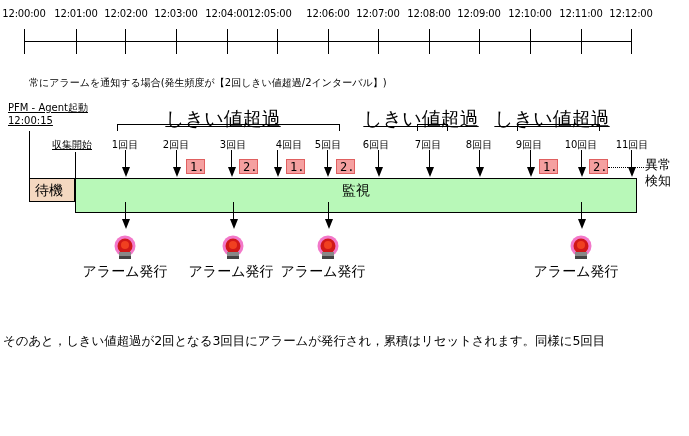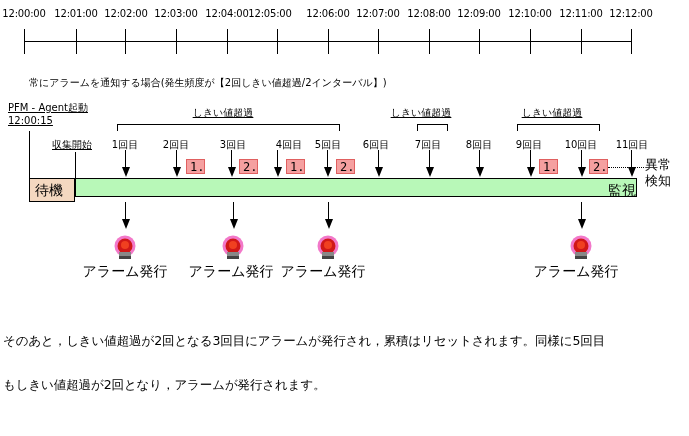--- a/index.html
+++ b/index.html
@@ -4,28 +4,28 @@
 <style>
   html, body { margin:0; padding:0; background:#ffffff; }
   body { width:689px; height:436px; position:relative; overflow:hidden;
          font-family:"DejaVu Sans","Liberation Sans",sans-serif; color:#000; }
   .abs { position:absolute;text-decoration:underline; }
   .tick-label { position:absolute; top:8px; font-size:10px; white-space:nowrap; transform:translateX(-50%); letter-spacing:-0.2px; }
   .axis-line { position:absolute; left:24px; top:41px; width:607px; height:1px; background:#000; }
   .axis-tick { position:absolute; top:29px; width:1px; height:25px; background:#000; }
   .heading { position:absolute; left:29px; top:76px; font-size:10px; white-space:nowrap; }
   .small { font-size:10px; white-space:nowrap; }
-  .thr-label { position:absolute; font-size:10px; text-decoration:underline; white-space:nowrap; transform:translateX(-50%);text-align:right; }
+  .thr-label { position:absolute; font-size:19px; text-decoration:underline; white-space:nowrap; transform:translateX(-50%);text-align:right; }
   .bracket { position:absolute; border:1px solid #000; border-bottom:none; height:6px; }
   .coll-label { position:absolute; top:138px; font-size:10px; white-space:nowrap; transform:translateX(-50%); }
   .vline { position:absolute; width:1px; background:#000; }
   .arrowhead { position:absolute; width:0; height:0; border-left:4px solid transparent; border-right:4px solid transparent; border-top:10px solid #000; transform:translateX(-50%); }
   .badge { position:absolute; width:19px; height:15px; background:#f5a0a0; border:1px solid #e06060; font-size:12px; line-height:15px; padding-left:3px; box-sizing:border-box; font-family:"DejaVu Sans Mono","Liberation Mono",monospace; }
   .state-wait { position:absolute; left:29px; top:178px; width:46px; height:24px; background:#f4d8c0; border:1px solid #000; box-sizing:border-box; font-size:14px; line-height:22px; padding-left:5px; }
-  .state-monitor { position:absolute; left:75px; top:178px; width:562px; height:19px; background:#b8f8b8; border:1px solid #000; box-sizing:border-box; font-size:14px; line-height:22px; text-align:right; }
+  .state-monitor { position:absolute; left:75px; top:178px; width:562px; height:35px; background:#b8f8b8; border:1px solid #000; box-sizing:border-box; font-size:14px; line-height:22px; text-align:center; }
   .alarm-icon { position:absolute; width:22px; height:26px; transform:translateX(-50%); }
   .alarm-label { position:absolute; top:263px; font-size:14px; white-space:nowrap; transform:translateX(-50%); }
   .desc { position:absolute; left:3px; top:305px; font-size:12.5px; line-height:14.5px; white-space:pre; letter-spacing:-0.1px; }
   .dotted { position:absolute; height:0; border-top:1px dotted #000; }
   .detect { position:absolute; left:645px; top:157px; font-size:13px; line-height:16px; }
 </style>
 </head>
 <body>
 
 <div>
@@ -168,17 +168,16 @@
   <rect x="5" y="21" width="12" height="3" fill="#444"></rect>
 </svg>
 
 <span class="alarm-label" style="left:125px">アラーム発行</span>
 <span class="alarm-label" style="left:231px">アラーム発行</span>
 <span class="alarm-label" style="left:323px">アラーム発行</span>
 <span class="alarm-label" style="left:576px">アラーム発行</span>
 
 <div class="desc">
   <div>そのあと，しきい値超過が2回となる3回目にアラームが発行され，累積はリセットされます。同様に5回目</div>
-  <div>もしきい値超過が2回となり，アラームが発行されます。</div>
   
   
   
 </div>
 
 </body></html>

